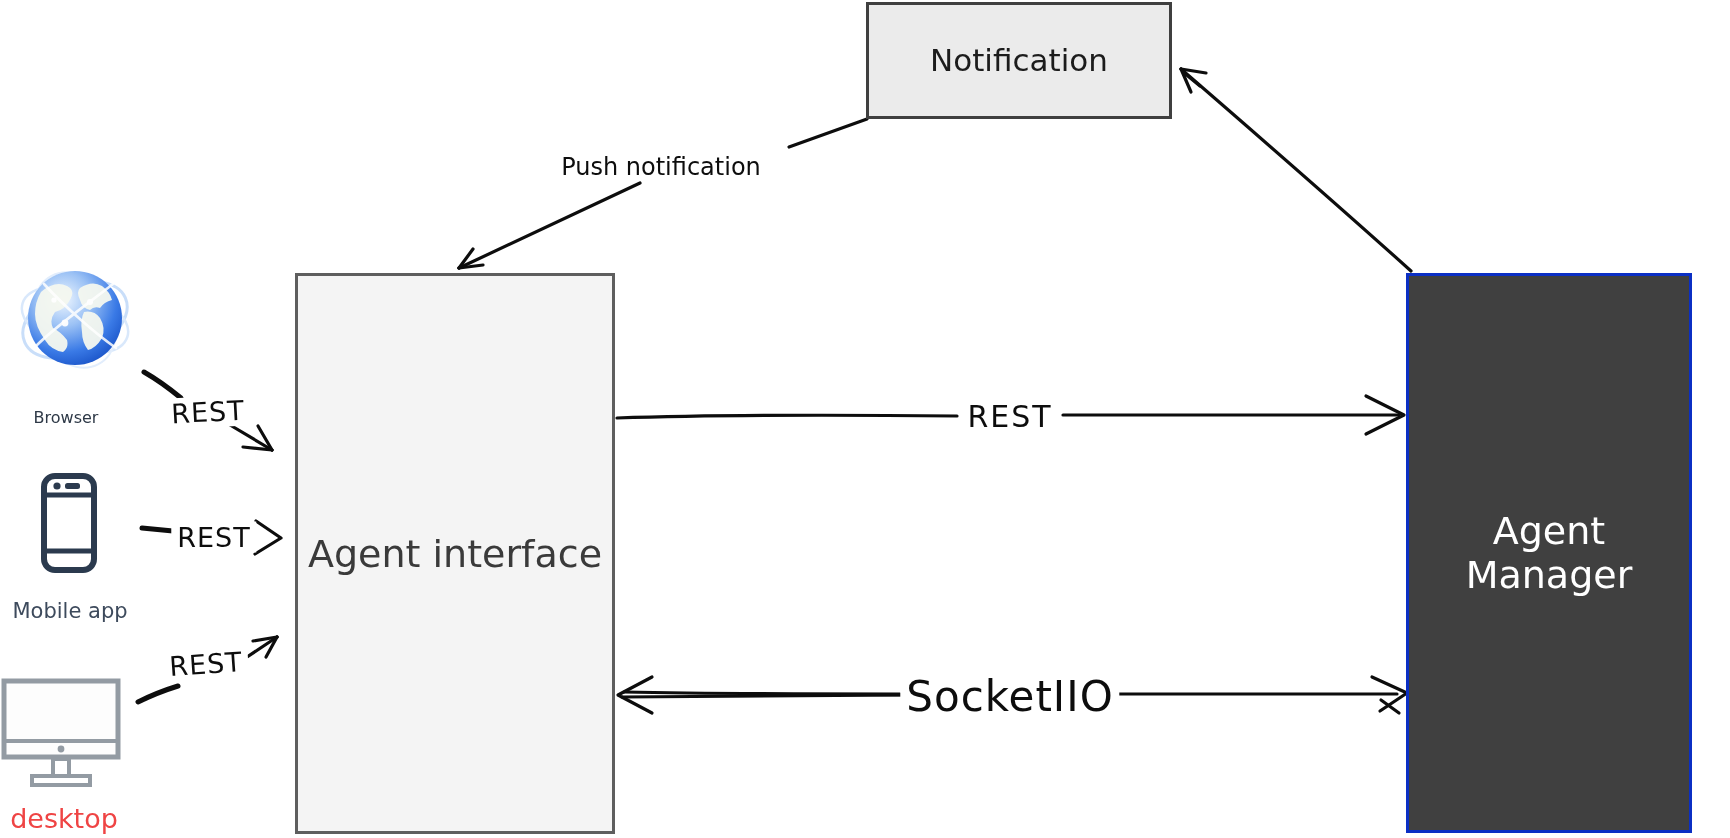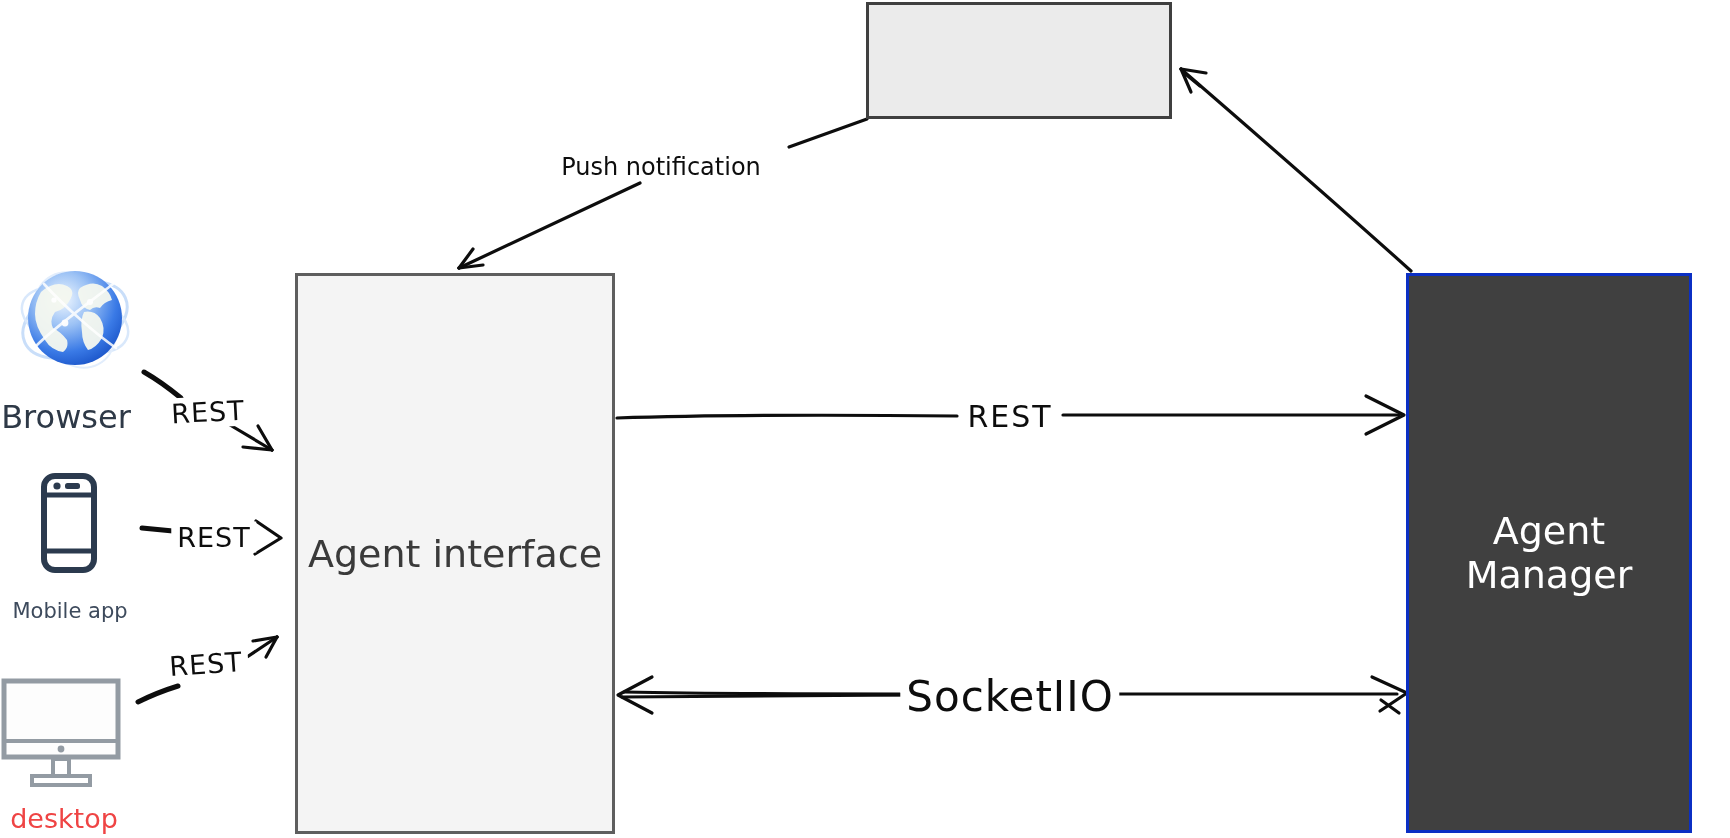--- a/index.html
+++ b/index.html
@@ -14,21 +14,21 @@
   .edge-label{position:absolute;transform:translate(-50%,-50%);background:#ffffff;padding:0 6px;color:#0d0d0d;white-space:nowrap;}
   .lbl-push{left:661px;top:167px;font-size:24px;}
   .lbl-rest-mid{left:1010px;top:416px;font-size:30px;letter-spacing:2px;}
   .lbl-socket{left:1010px;top:696px;font-size:42px;letter-spacing:1px;}
   .lbl-rest-sm{font-size:27px;letter-spacing:1px;}
   .lbl-rest-browser{left:208px;top:412px;transform:translate(-50%,-50%) rotate(-3deg);}
   .lbl-rest-mobile{left:214px;top:537px;}
   .lbl-rest-desktop{left:206px;top:664px;transform:translate(-50%,-50%) rotate(-4deg);}
 
   .client-label{position:absolute;transform:translate(-50%,-50%);white-space:nowrap;}
-  .lbl-browser{left:66px;top:417px;font-size:32px;color:#2e3947;}
+  .lbl-browser{left:66px;top:417px;font-size:16px;color:#2e3947;}
   .lbl-mobile{left:70px;top:611px;font-size:21px;color:#3d4a5c;}
   .lbl-desktop{left:64px;top:818px;font-size:27px;color:#ef4444;}
 
   .icon-wrap{position:absolute;}
   #globe{left:18px;top:250px;}
   #phone{left:40px;top:472px;}
   #monitor{left:1px;top:678px;}
 
   #edges{position:absolute;left:0;top:0;width:1730px;height:838px;}
   .stroke{stroke:#0d0d0d;fill:none;stroke-linecap:round;stroke-linejoin:round;}
@@ -85,20 +85,21 @@
       <path class="stroke w3" d="M652,677 L618,695 L652,713"></path>
       <path class="stroke w3" d="M622,697 C760,696 850,695 958,695"></path>
       <path class="stroke w3" d="M624,692 C720,694 800,694 900,694"></path>
       <path class="stroke w3" d="M1062,694 L1397,694"></path>
       <path class="stroke w3" d="M1372,677 L1407,693 L1380,711"></path>
       <path class="stroke w3" d="M1381,700 L1399,713"></path>
     </g>
   </svg>
 
   <div class="node node-fcm">
+    <div>Notification</div>
   </div>
 
   <div class="node node-interface">
     <span>Agent interface</span>
   </div>
 
   <div class="node node-manager">
     <span>Agent Manager</span>
   </div>
 

